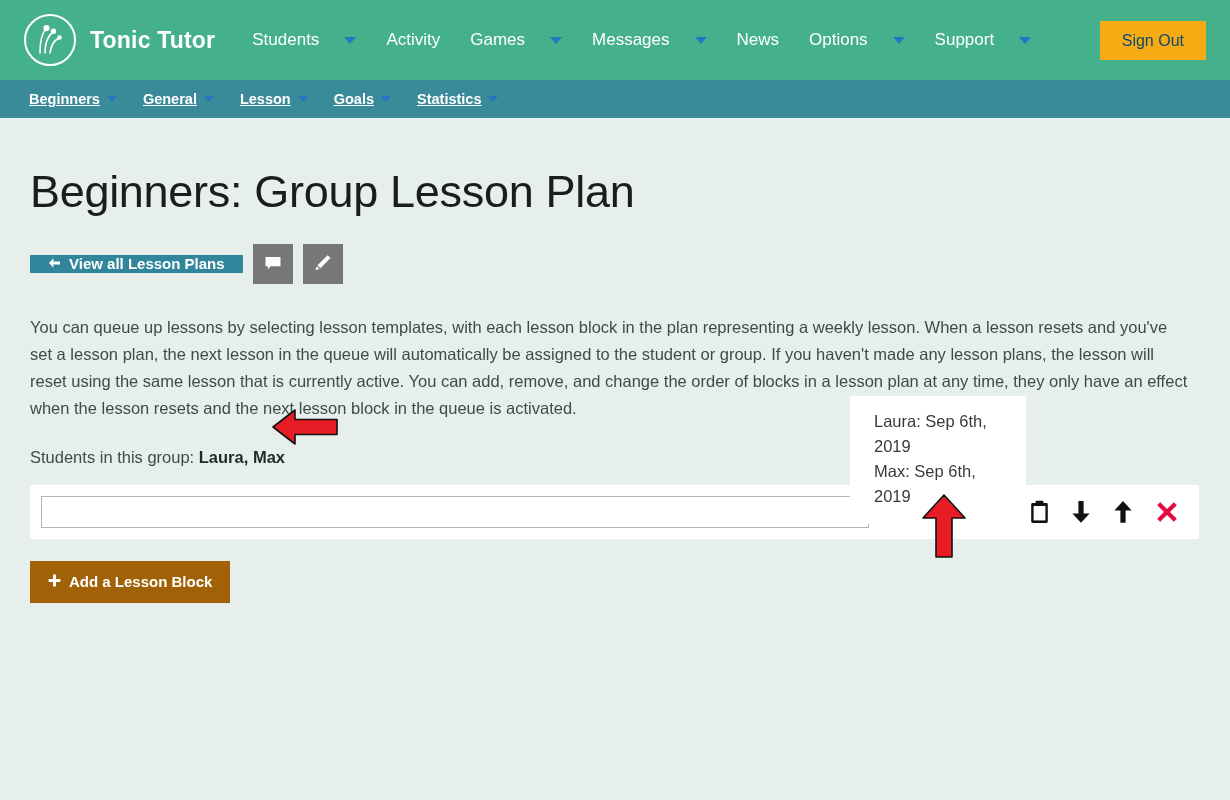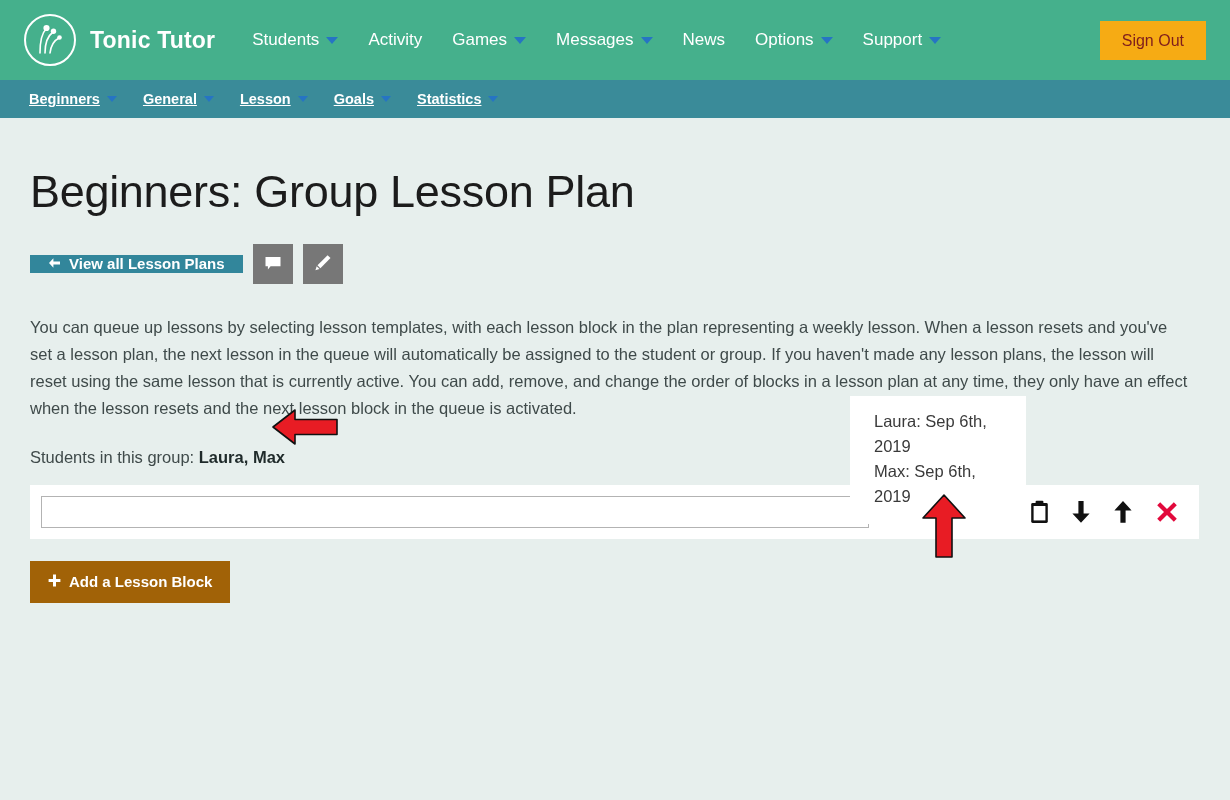--- a/index.html
+++ b/index.html
@@ -38,42 +38,42 @@
   }
   .brand-name {
     color: #ffffff;
     font-size: 23px;
     font-weight: bold;
     letter-spacing: .2px;
     white-space: nowrap;
   }
   .navitems { display: flex; align-items: center; gap: 0; }
   .navitem {
-    display: flex; align-items: center; gap: 7px;
+    display: flex; align-items: center; gap: 25px;
     color: #ffffff;
     font-size: 17px;
     padding: 8px 15px;
     white-space: nowrap;
     cursor: pointer;
     text-decoration: none;
     text-align: center;
   }
   .caret {
     width: 0; height: 0;
     border-left: 6px solid transparent;
     border-right: 6px solid transparent;
     border-top: 7px solid #2674c4;
     display: inline-block;
   }
   .signout {
     position: absolute;
     right: 24px;
     top: 21px;
     background: #f6ab14;
-    color: #7f1d1d;
+    color: #0c4a6e;
     border: none;
     font-size: 16px;
     font-family: inherit;
     padding: 10px 22px;
     cursor: pointer;
     line-height: 1.2;
   }
 
   
   .subnav {

